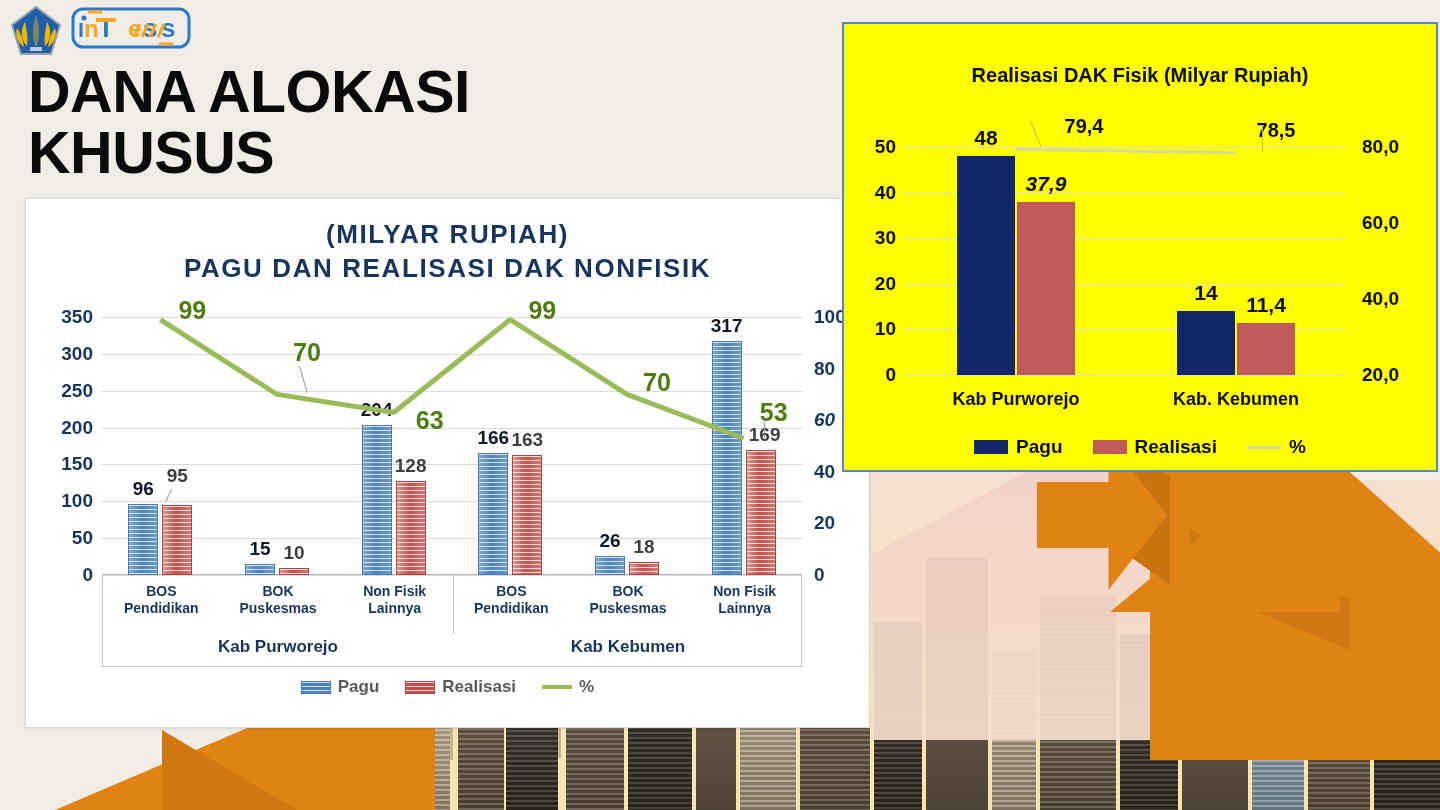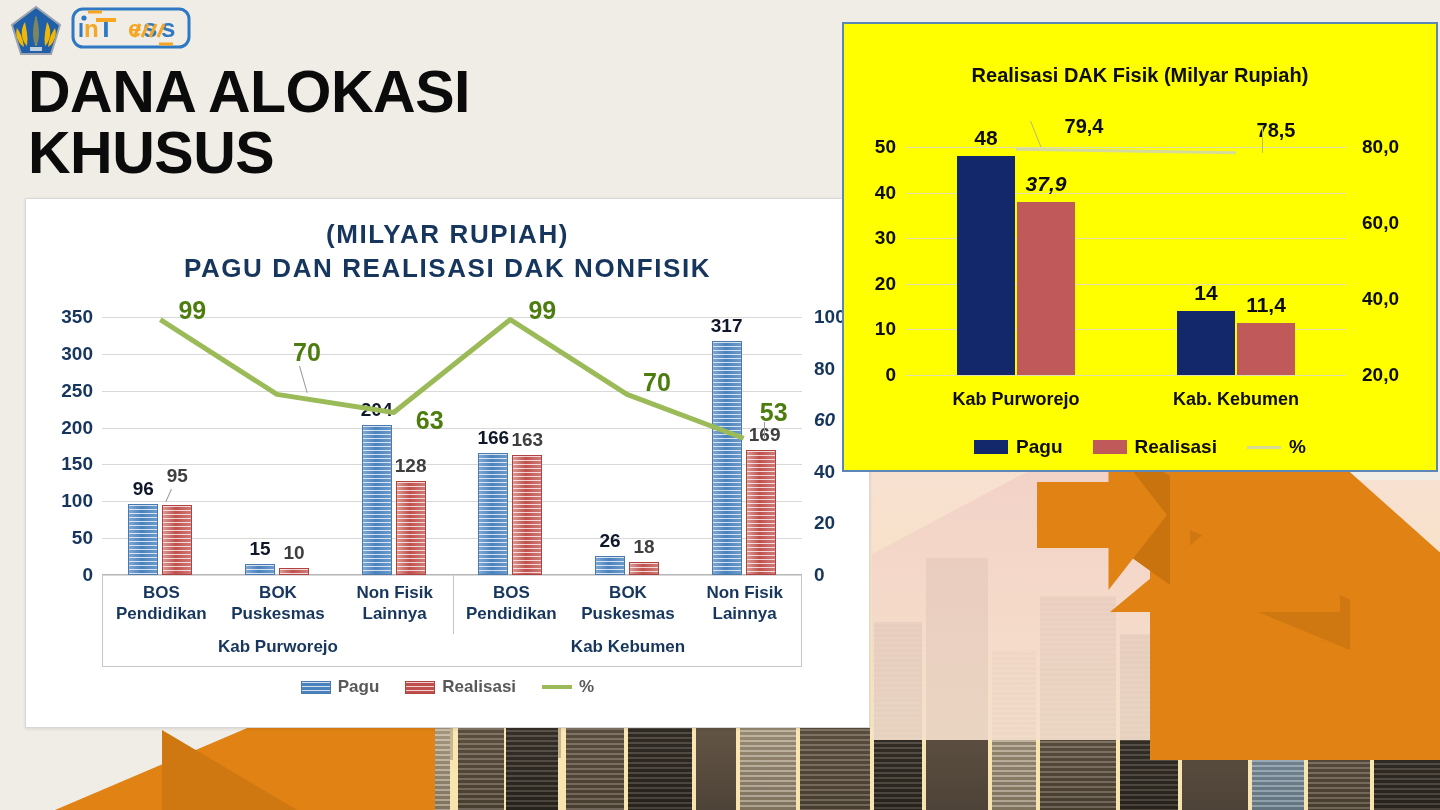--- a/index.html
+++ b/index.html
@@ -261,21 +261,21 @@
   }
   .cat-divider {
     position: absolute; top: 0; bottom: 32px;
     width: 1px; background: #c5c5c5;
   }
   .cat-label {
     position: absolute;
     transform: translateX(-50%);
     text-align: center;
     color: #17365d;
-    font-size: 17px;
+    font-size: 14px;
     font-weight: bold;
     line-height: 1.22;
     width: 120px;
   }
   .group-label {
     position: absolute;
     transform: translateX(-50%);
     color: #17365d;
     font-size: 17px;
     font-weight: bold;

